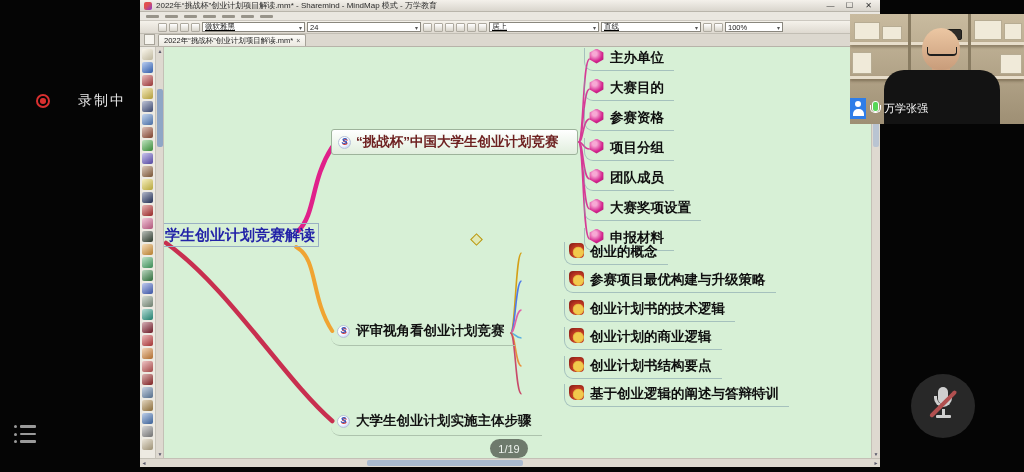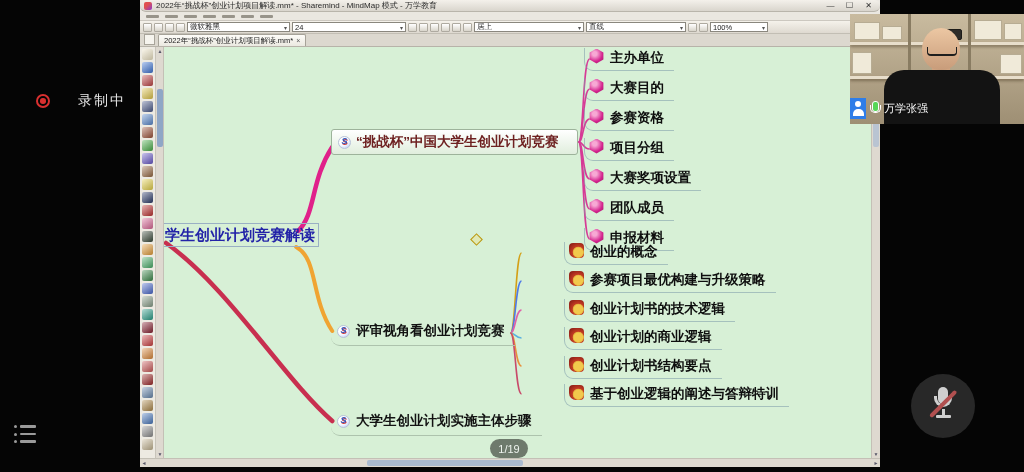--- a/index.html
+++ b/index.html
@@ -3,32 +3,32 @@
 <meta charset="utf-8">
 <style>
   html,body{margin:0;padding:0;}
   body{width:1024px;height:472px;background:#050505;position:relative;overflow:hidden;
        font-family:"Liberation Sans","DejaVu Sans",sans-serif;}
 
   
   .share{position:absolute;left:140px;top:0;width:740px;height:463px;background:#ece9e3;z-index:1;}
 
   .titlebar{height:12px;background:linear-gradient(#f4f1eb,#d9d5cd);display:flex;align-items:center;
-            gap:4px;padding:0 4px;font-size:8px;color:#2a2a2a;border-bottom:1px solid #b9b5ab;box-sizing:border-box;border-radius:6px;}
+            gap:4px;padding:0 4px;font-size:8px;color:#2a2a2a;border-bottom:1px solid #b9b5ab;box-sizing:border-box;}
   .app-ico{width:8px;height:8px;border-radius:2px;flex:none;
            background:linear-gradient(135deg,#e05050 40%,#8a3ad0);}
   .title-text{flex:1;white-space:nowrap;overflow:hidden;}
   .winbtn{width:15px;text-align:center;color:#333;font-size:8px;line-height:11px;cursor:default;}
 
   .menubar{height:8px;display:flex;align-items:center;gap:6px;padding:0 6px;background:#eae7e0;
            border-bottom:1px solid #ccc8c0;}
   .menu-blur{width:13px;height:3px;background:#98948a;border-radius:1px;}
 
-  .toolbar{height:12px;display:flex;align-items:center;gap:2px;padding:0 3px;
-           background:linear-gradient(#f5f2eb,#ded9d0);border-bottom:1px solid #c2beb4;}
+  .toolbar{height:12px;display:flex;align-items:center;gap:2px;padding:0 18px;
+           background:linear-gradient(#f5f2eb,#ded9d0);border-bottom:1px solid #c2beb4;text-decoration:underline;}
   .tbtn{width:9px;height:9px;border:1px solid #aeaaa0;border-radius:1px;box-sizing:border-box;
         background:linear-gradient(#fff,#d9d5cb);flex:none;}
   .combo{height:10px;border:1px solid #8a877e;background:#fff;font-size:7.5px;color:#222;
          display:flex;align-items:center;justify-content:space-between;padding:0 2px;
          box-sizing:border-box;white-space:nowrap;overflow:hidden;flex:none;}
   .combo::after{content:"▾";font-size:6px;color:#555;margin-left:2px;}
   .w-font{width:103px}.w-size{width:114px}.w-align{width:110px}.w-line{width:100px}.w-zoom{width:58px}
 
   .tabbar{height:12px;background:#dcd8cf;display:flex;align-items:flex-end;gap:3px;
           padding-left:4px;border-bottom:1px solid #b7b3a9;}
@@ -323,28 +323,28 @@
           <div class="child">
             <span class="child-pill">
               <span class="gem-icon"></span>
               <span>项目分组</span>
             </span>
           </div>
 
           <div class="child">
             <span class="child-pill">
               <span class="gem-icon"></span>
+              <span>团队成员</span>
+            </span>
+          </div>
+
+          <div class="child">
+            <span class="child-pill">
+              <span class="gem-icon"></span>
               <span>大赛奖项设置</span>
-            </span>
-          </div>
-
-          <div class="child">
-            <span class="child-pill">
-              <span class="gem-icon"></span>
-              <span>团队成员</span>
             </span>
           </div>
 
           <div class="child">
             <span class="child-pill">
               <span class="gem-icon"></span>
               <span>申报材料</span>
             </span>
           </div>
         </div>

